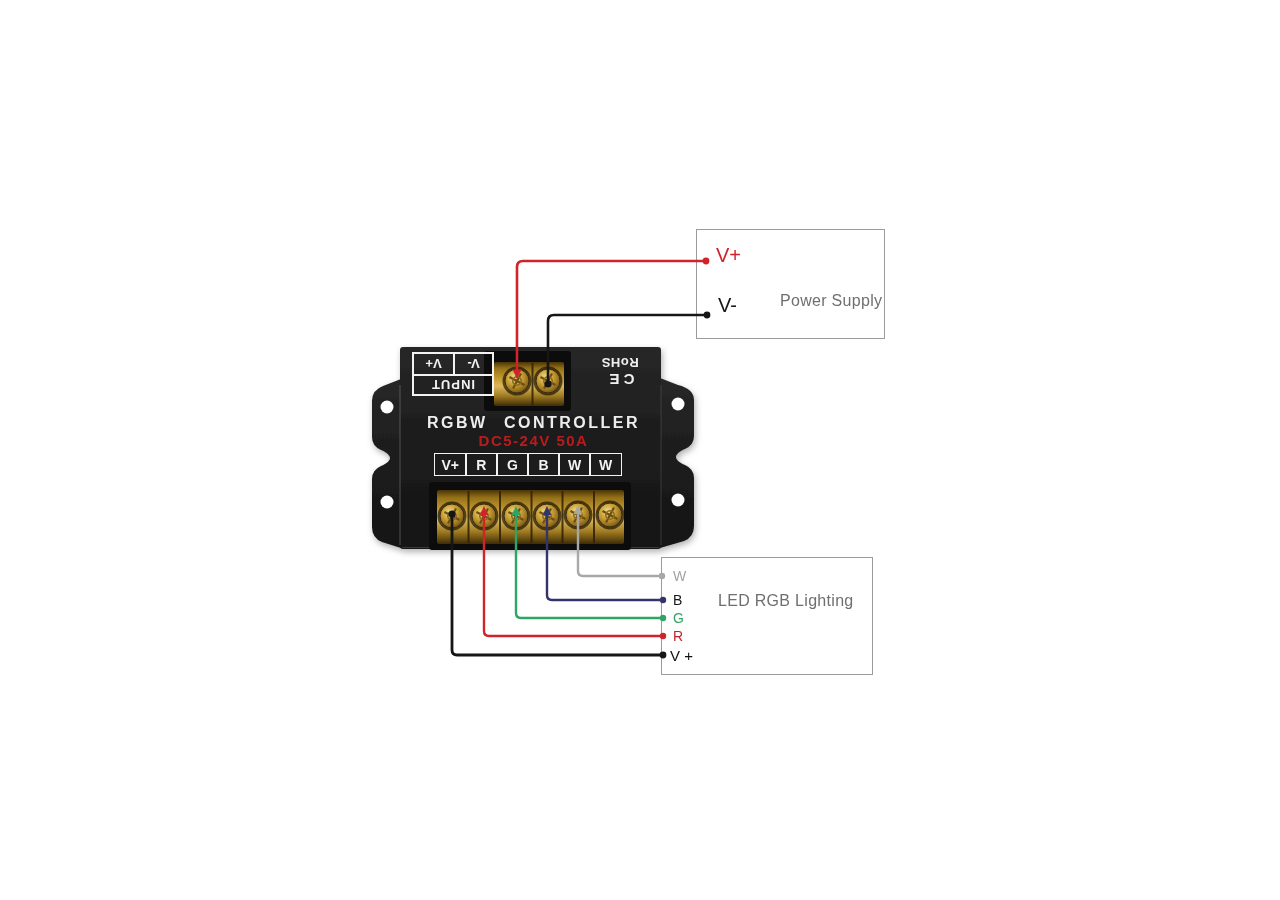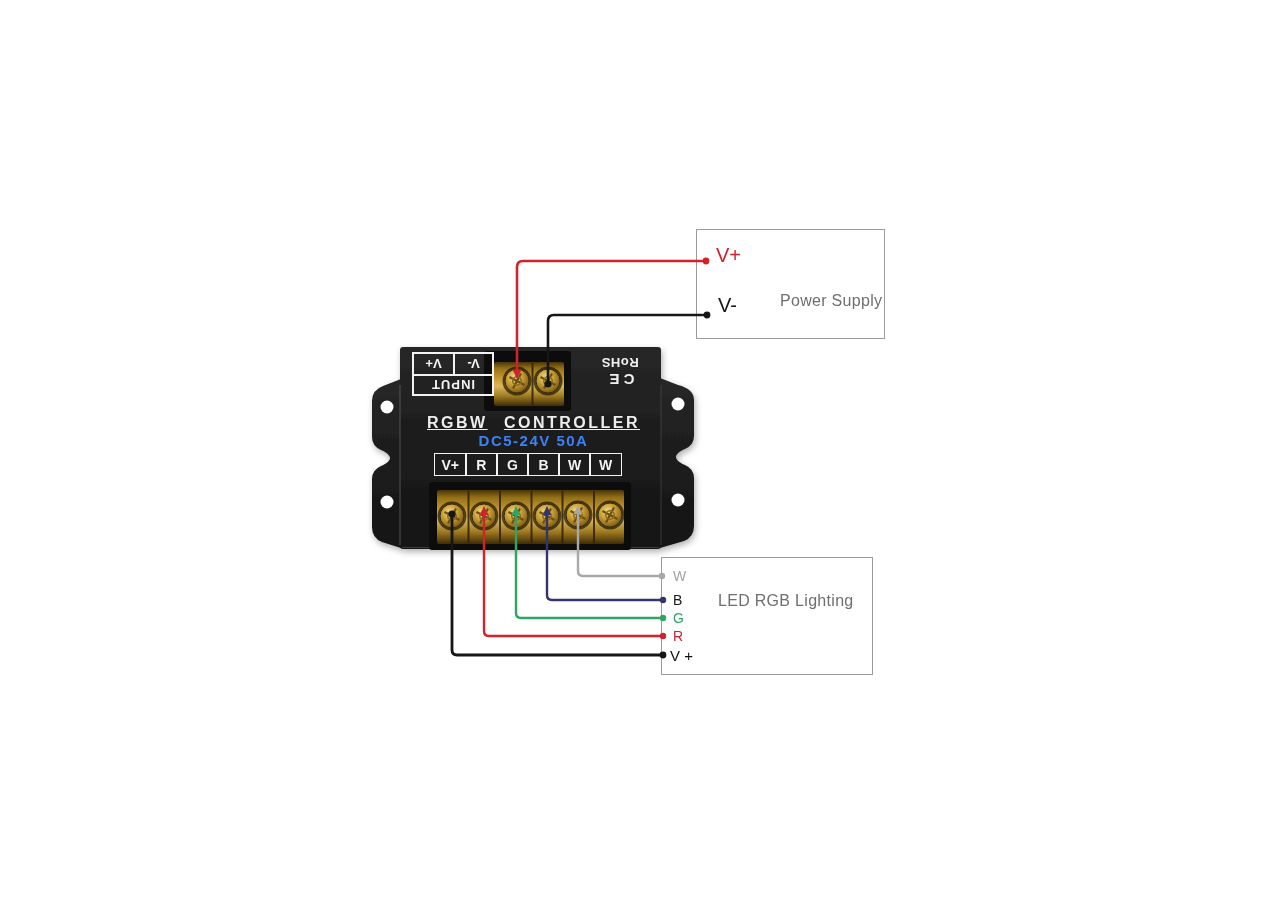--- a/index.html
+++ b/index.html
@@ -44,24 +44,24 @@
 
   .cert-block{
     left:597px;top:351px;width:46px;height:36px;transform:rotate(180deg);
     color:#f0f0f0;text-align:center;line-height:1;
   }
   .ce-mark{font-size:15px;font-weight:bold;letter-spacing:4px;margin-bottom:3px;}
   .rohs-mark{font-size:13px;font-weight:bold;letter-spacing:.5px;}
 
   .brand-row{
     left:427px;top:414px;width:213px;display:flex;justify-content:space-between;
-    color:#ededed;font-size:16px;font-weight:bold;letter-spacing:2.5px;white-space:nowrap;text-decoration:underline;
+    color:#ededed;font-size:16px;font-weight:bold;letter-spacing:2.5px;white-space:nowrap;
   }
   .spec-row{
-    left:427px;top:432px;width:213px;text-align:center;color:#3b82f6;
+    left:427px;top:432px;width:213px;text-align:center;color:#b91c1c;
     font-size:15px;font-weight:bold;letter-spacing:1.5px;white-space:nowrap;
   }
   .out-row{
     left:434px;top:453px;width:188px;height:23px;display:flex;
     color:#f2f2f2;font-size:14px;font-weight:bold;
   }
   .out-cell{
     flex:1;border:1.5px solid #f2f2f2;margin-left:-1.5px;box-sizing:border-box;
     display:flex;align-items:center;justify-content:center;
   }

